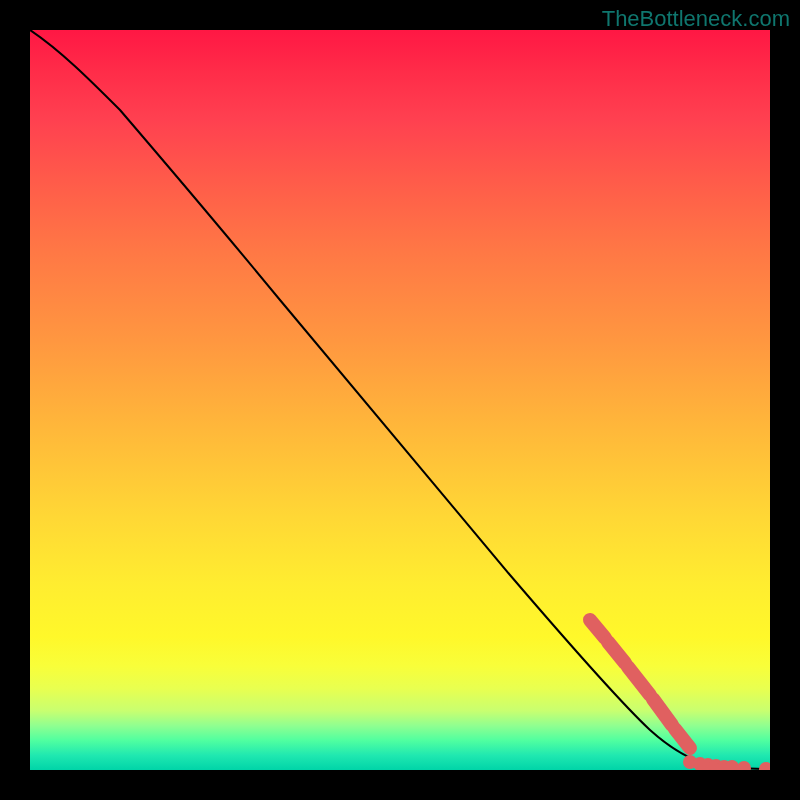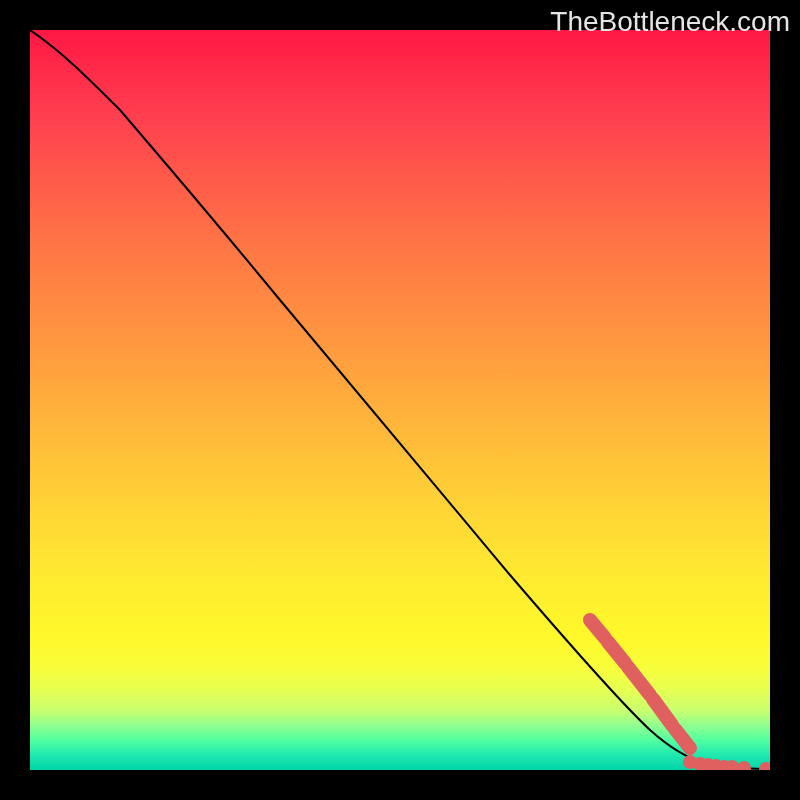--- a/index.html
+++ b/index.html
@@ -7,22 +7,22 @@
     width: 800px;
     height: 800px;
     background: #000;
     position: relative;
     font-family: Arial, sans-serif;
   }
   .watermark {
     position: absolute;
     top: 6px;
     right: 10px;
-    color: #e5e5e5;
-    font-size: 28px;
+    color: #0f766e;
+    font-size: 22px;
     font-weight: normal;
     z-index: 10;
   }
   .plot-area {
     position: absolute;
     left: 30px;
     top: 30px;
     width: 740px;
     height: 740px;
   }

